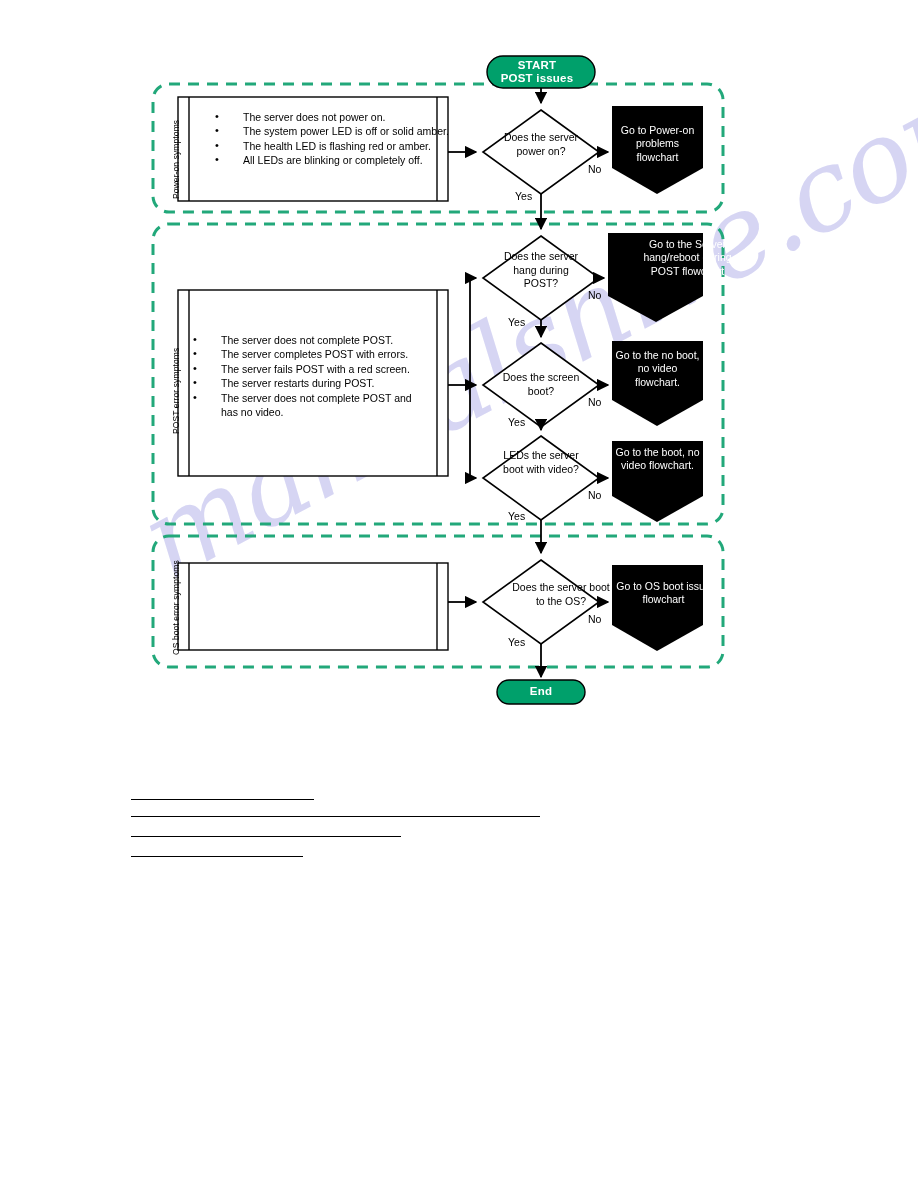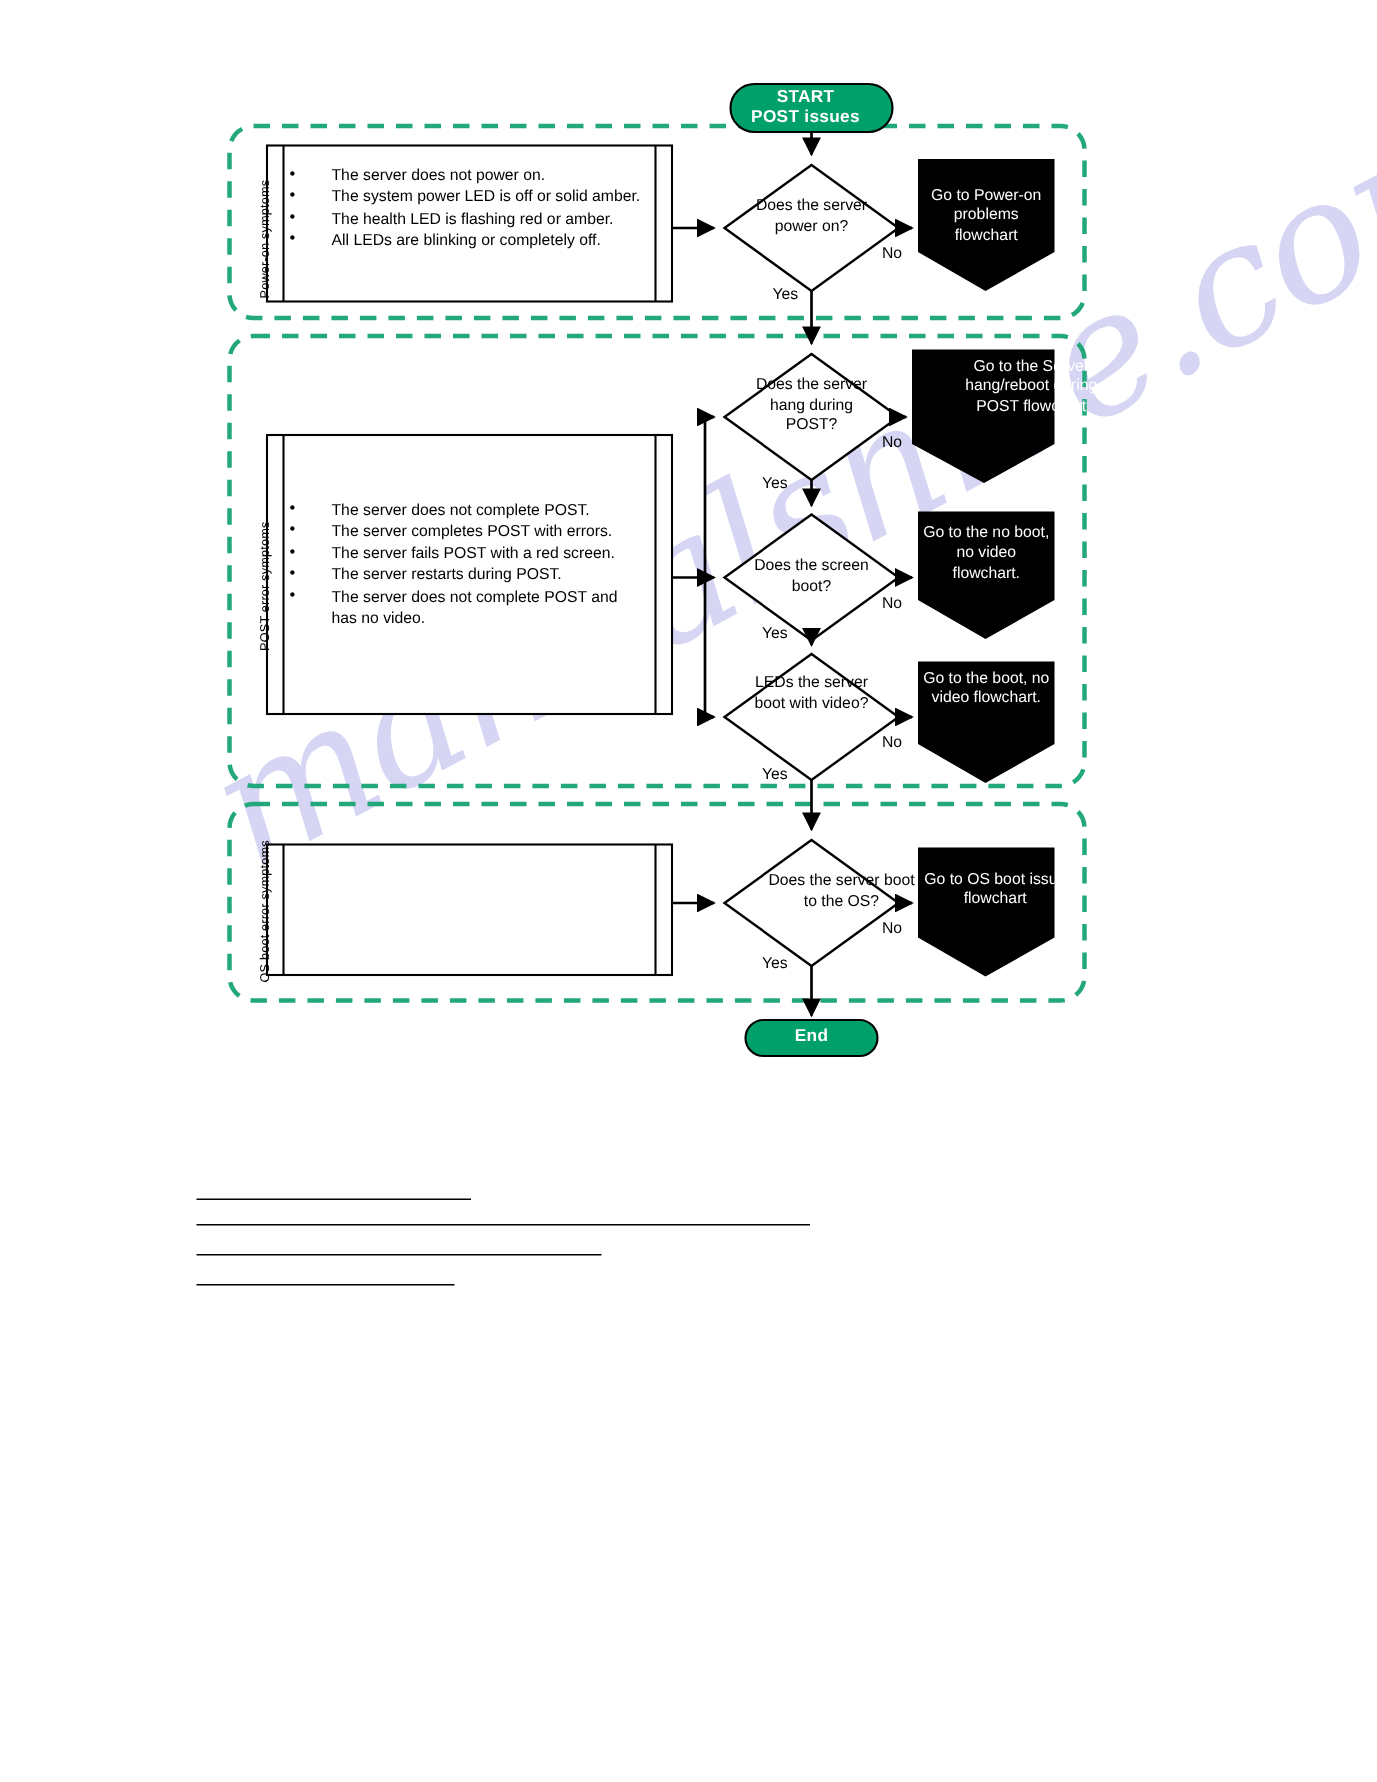--- a/index.html
+++ b/index.html
@@ -231,21 +231,21 @@
     </div>
 
     <div class="term-label" style="left:497px; top:685px; width:88px;">
       <div>End</div>
     </div>
 
     <div class="group-label" style="left:171px; top:199px;">Power-on symptoms</div>
     <div class="group-label" style="left:171px; top:434px;">POST error symptoms</div>
     <div class="group-label" style="left:171px; top:655px;">OS boot error symptoms</div>
 
-    <ul class="sym-list" style="left:190px; top:110px; width:240px;">
+    <ul class="sym-list" style="left:190px; top:110px; width:240px;padding-left:22px;">
       <li>The server does not power on.</li>
       <li>The system power LED is off or solid amber.</li>
       <li>The health LED is flashing red or amber.</li>
       <li>All LEDs are blinking or completely off.</li>
     </ul>
 
     <ul class="sym-list" style="left:190px; top:333px; width:235px;">
       <li>The server does not complete POST.</li>
       <li>The server completes POST with errors.</li>
       <li>The server fails POST with a red screen.</li>

